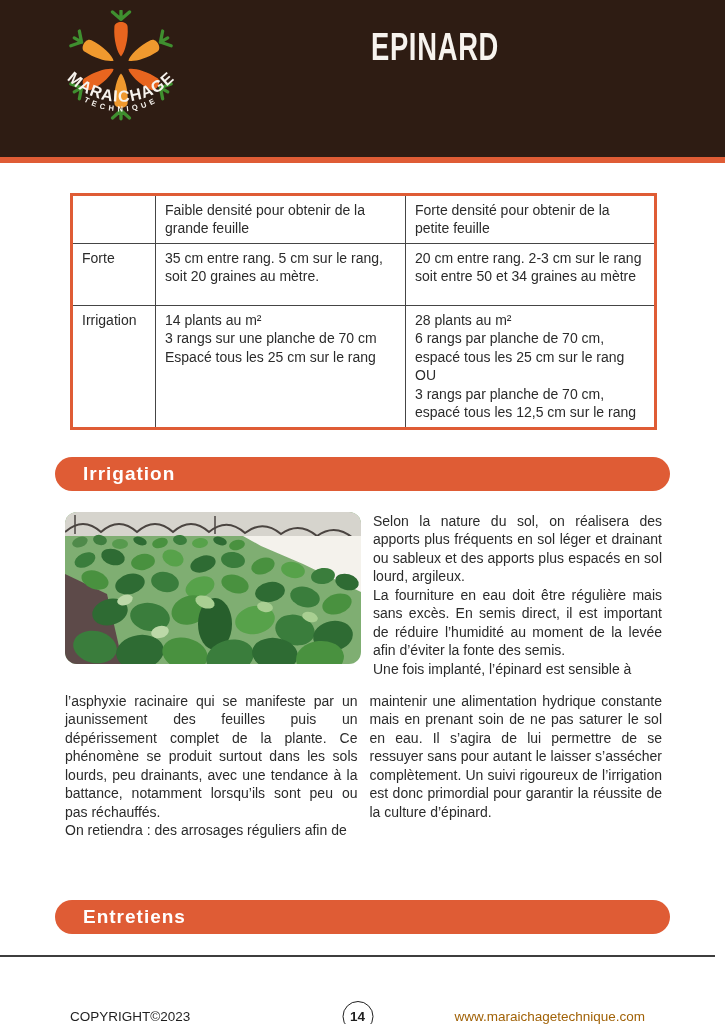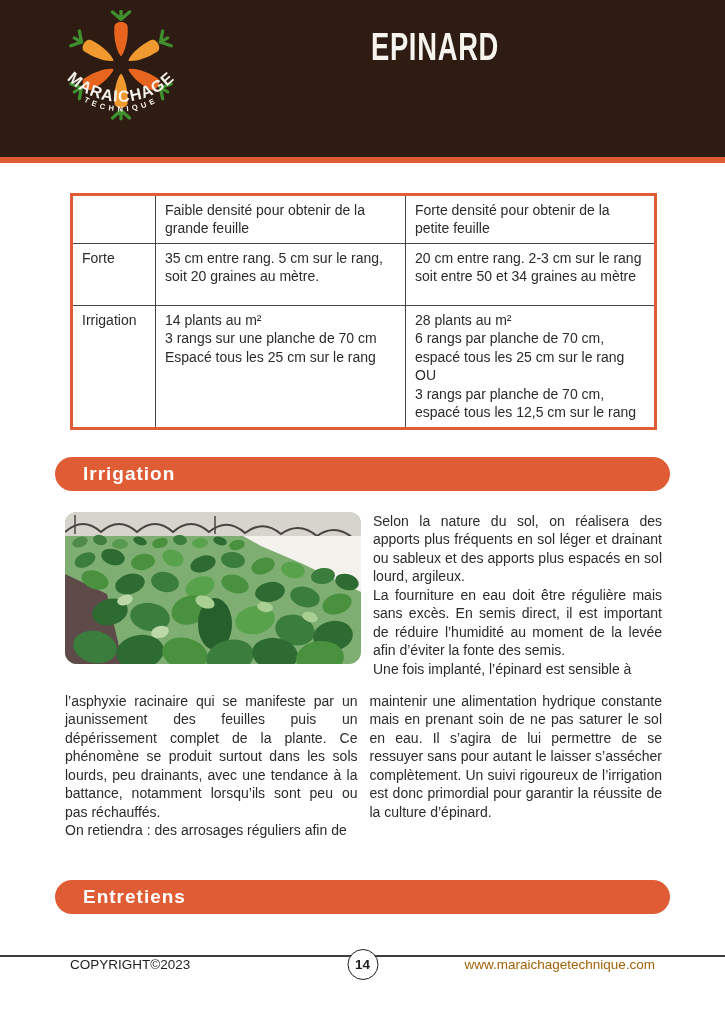--- a/index.html
+++ b/index.html
@@ -78,21 +78,21 @@
     border-radius: 18px;
     display: flex;
     align-items: center;
     padding-left: 28px;
     color: #ffffff;
     font-weight: bold;
     font-size: 19px;
     letter-spacing: 1px;
   }
   .bar-irrigation { margin-top: 27px; }
-  .bar-entretiens { margin-top: 40px; }
+  .bar-entretiens { margin-top: 60px; }
 
   
   .cols {
     display: flex;
     margin: 0 63px 0 65px;
     gap: 12px;
     align-items: flex-start;
   }
   .cols.row-top { margin-top: 21px; }
   .cols.row-bottom { margin-top: 14px; }
@@ -114,25 +114,25 @@
   .entretiens-par {
     margin: 23px 65px 0 70px;
     font-size: 14.5px;
     line-height: 1.35;
     text-align: justify;
   }
 
   
   .footer {
     position: absolute;
-    left: 0; right: 0; bottom: 0;
+    left: 0; right: 10px; bottom: 0;
     height: 69px;
     border-top: 2.5px solid #3d3d3d;
     display: flex;
-    align-items: flex-start;
+    align-items: flex-end;
   }
   .footer-inner {
     position: relative;
     width: 100%;
     display: flex;
     justify-content: space-between;
     align-items: center;
     padding: 0 70px;
     font-size: 13.5px;
     color: #1f1f1f;

